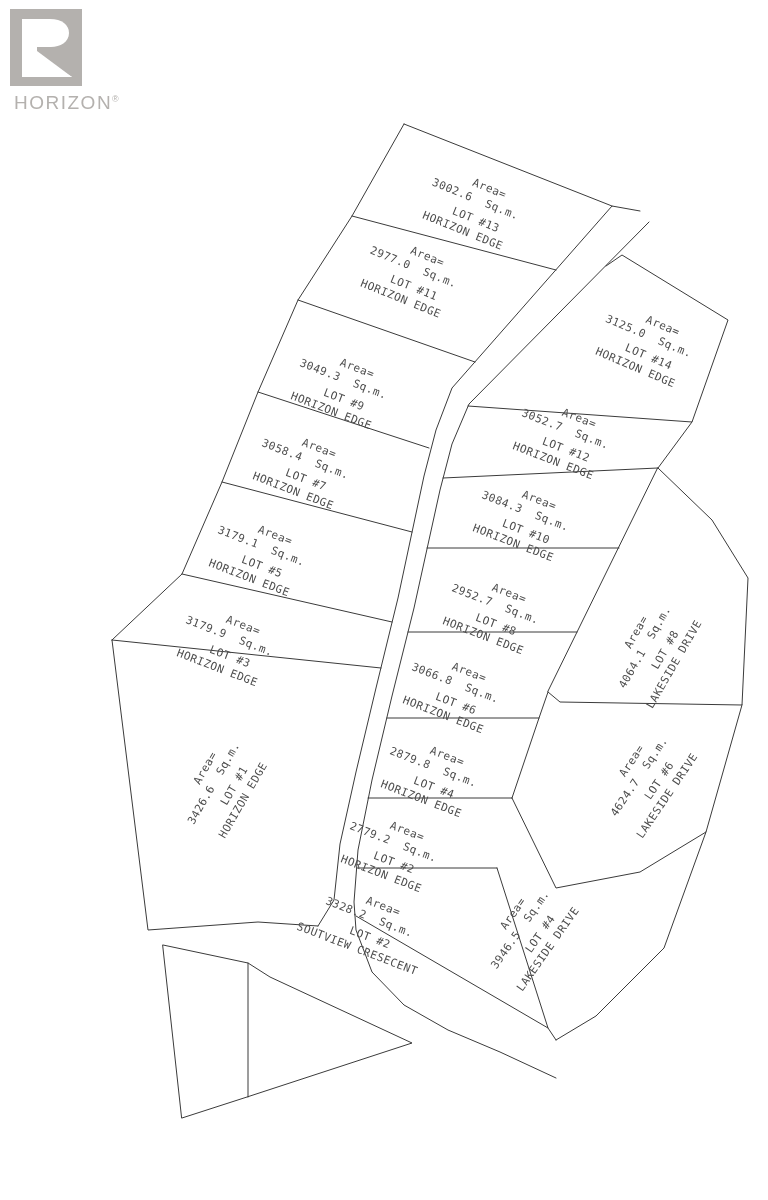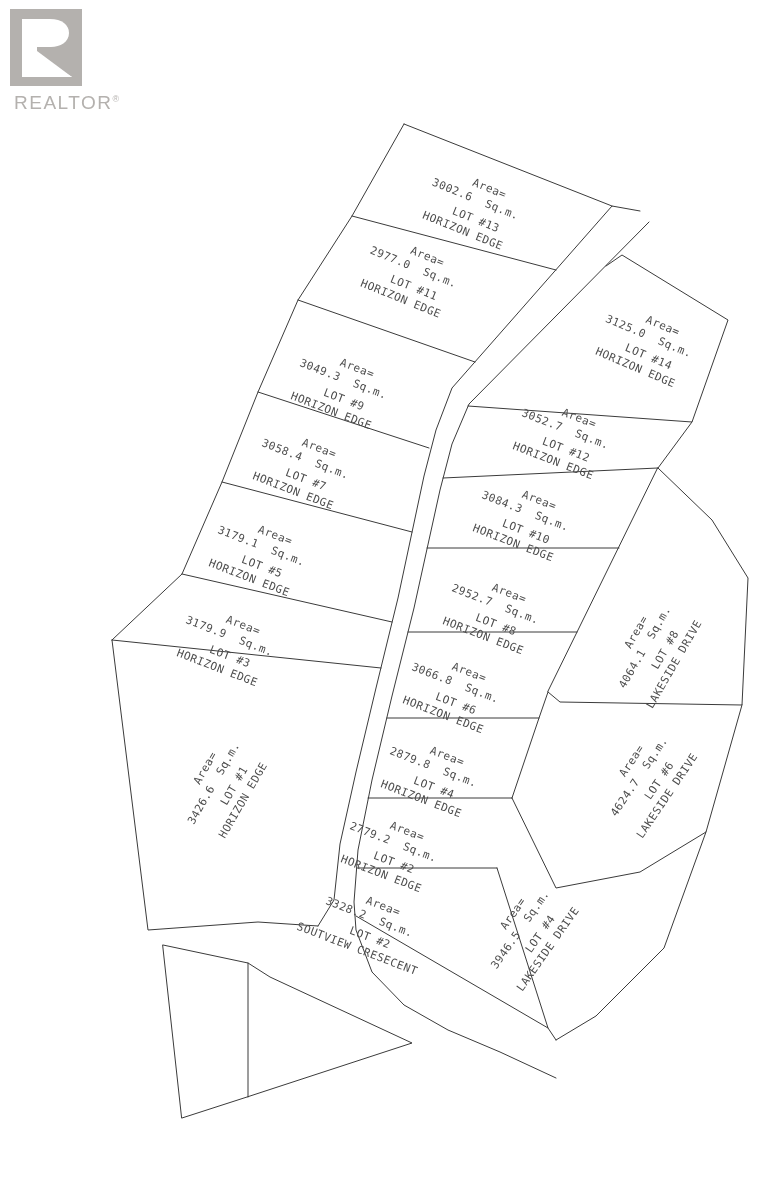--- a/index.html
+++ b/index.html
@@ -36,21 +36,21 @@
 <div id="stage">
 
   <div id="logo">
     <svg width="110" height="100" viewBox="0 0 110 100">
       <rect x="2" y="1" width="72" height="77" fill="#b4b1ae"></rect>
       <rect x="14" y="11" width="15" height="58" fill="#ffffff"></rect>
       <path d="M29,11 h13 c12,0 19,6 19,14 c0,9 -9,14 -18,14 h-14 z" fill="#ffffff"></path>
       <path d="M29,43 L64,69 L29,69 Z" fill="#ffffff"></path>
       <path d="M29,48 L29,69 L64,69 Z" fill="#ffffff"></path>
     </svg>
-    <div id="logo-text"><span>REALTOR</span><sup>®</sup></div>
+    <div id="logo-text"><span>HORIZON</span><sup>®</sup></div>
   </div>
 
   <svg id="plat-svg" viewBox="0 0 768 1200">
 
     <g>
       <path d="M404,124 L352,216 L298,300 L258,392 L222,482 L182,574 L112,640"></path>
       <path d="M404,124 L612,206"></path>
     </g>
 
     <g>

